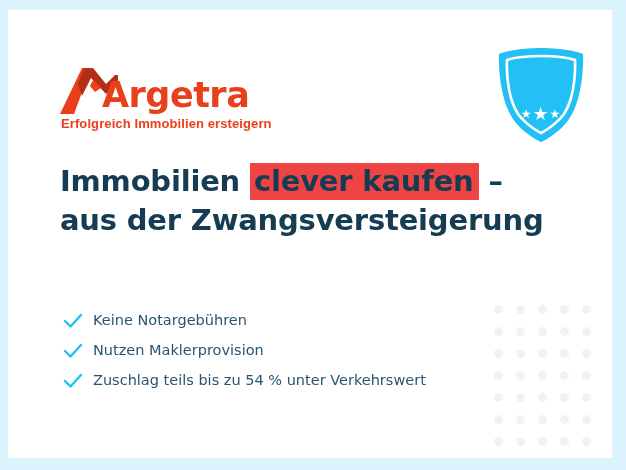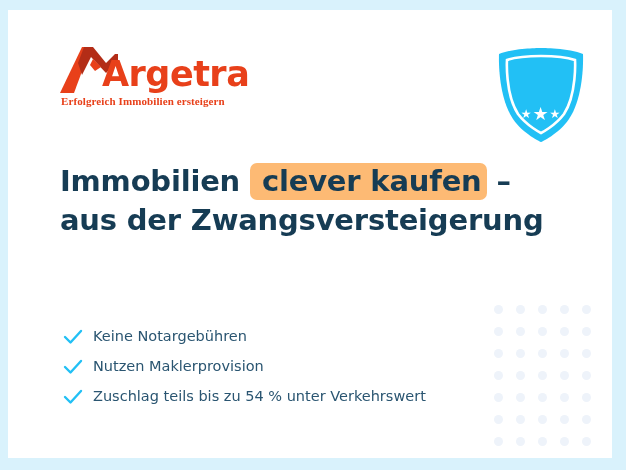--- a/index.html
+++ b/index.html
@@ -40,21 +40,21 @@
     width: 9px;
     height: 9px;
     border-radius: 50%;
     background: #eef3fa;
   }
 
   
   .logo {
     position: absolute;
     left: 52px;
-    top: 35px;
+    top: 56px;
     width: 200px;
     height: 68px;
   }
   .logo-mark {
     position: absolute;
     left: 0;
     top: 0;
     width: 58px;
     height: 48px;
   }
@@ -66,26 +66,26 @@
     font-weight: bold;
     color: #e8401a;
     letter-spacing: -0.5px;
     line-height: 1;
     font-family: "DejaVu Sans", "Liberation Sans", sans-serif;
   }
   .logo-tagline {
     position: absolute;
     left: 1px;
     top: 50px;
-    font-size: 11px;
+    font-size: 13px;
     font-weight: bold;
     color: #e8401a;
     letter-spacing: 0.1px;
     white-space: nowrap;
-    font-family: Liberation Serif, serif;
+    font-family: Liberation Sans, sans-serif;
   }
 
   
   .badge {
     position: absolute;
     left: 487px;
     top: 37px;
     width: 92px;
     height: 96px;
   }
@@ -123,44 +123,44 @@
     top: 133px;
     width: 520px;
     color: #163c54;
     font-size: 29px;
     font-weight: bold;
     line-height: 1.33;
     letter-spacing: -0.2px;
     font-family: "DejaVu Sans", "Liberation Sans", sans-serif;
   }
   .headline .hl {
-    background: #fdba74;
-    padding: 1px 5px 2px 12px;
-    border-radius: 7px;
+    background: #ef4444;
+    padding: 1px 5px 2px 4px;
+    border-radius: 1px;
     box-decoration-break: clone;
     -webkit-box-decoration-break: clone;
   }
 
   
   .subhead {
     position: absolute;
     left: 52px;
     top: 222px;
     width: 520px;
     color: #2a5571;
     font-size: 17.5px;
     line-height: 1.55;
     font-family: "DejaVu Sans", "Liberation Sans", sans-serif;
   }
 
   
   .bullets {
     position: absolute;
     left: 55px;
-    top: 312px;
+    top: 296px;
     width: 470px;
   }
   .bullet {
     display: flex;
     align-items: center;
     height: 30px;
   }
   .bullet .check {
     flex: 0 0 30px;
     height: 18px;

